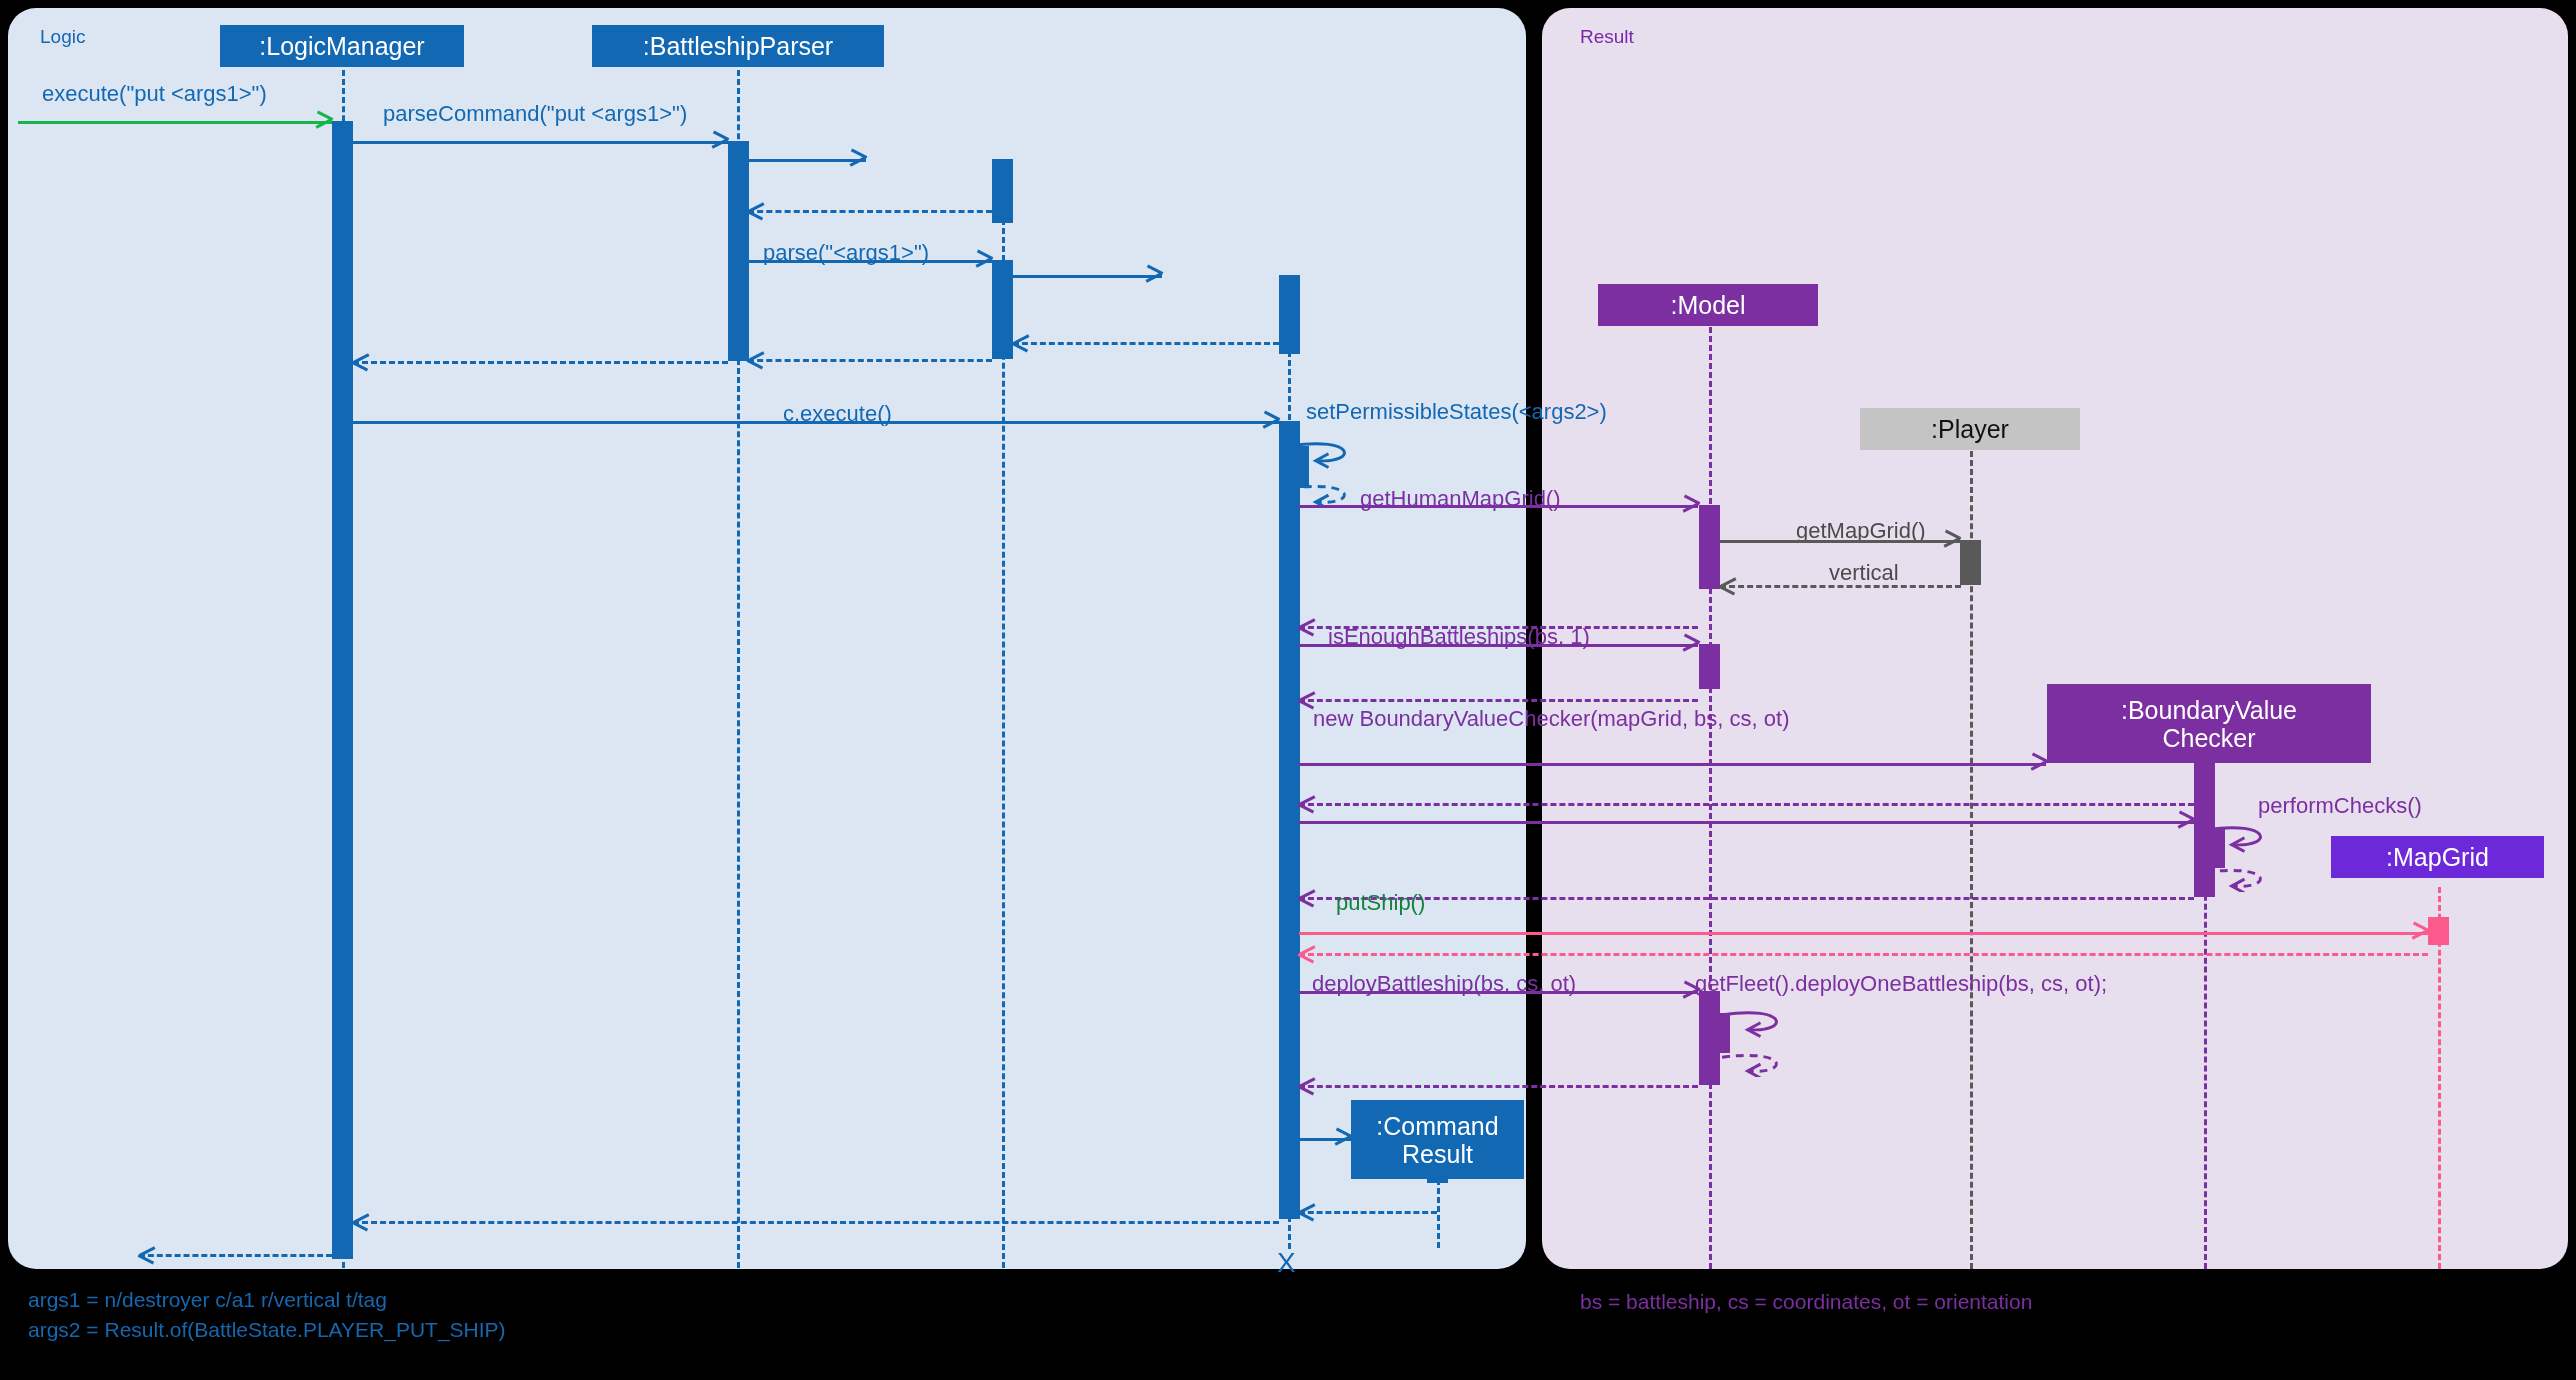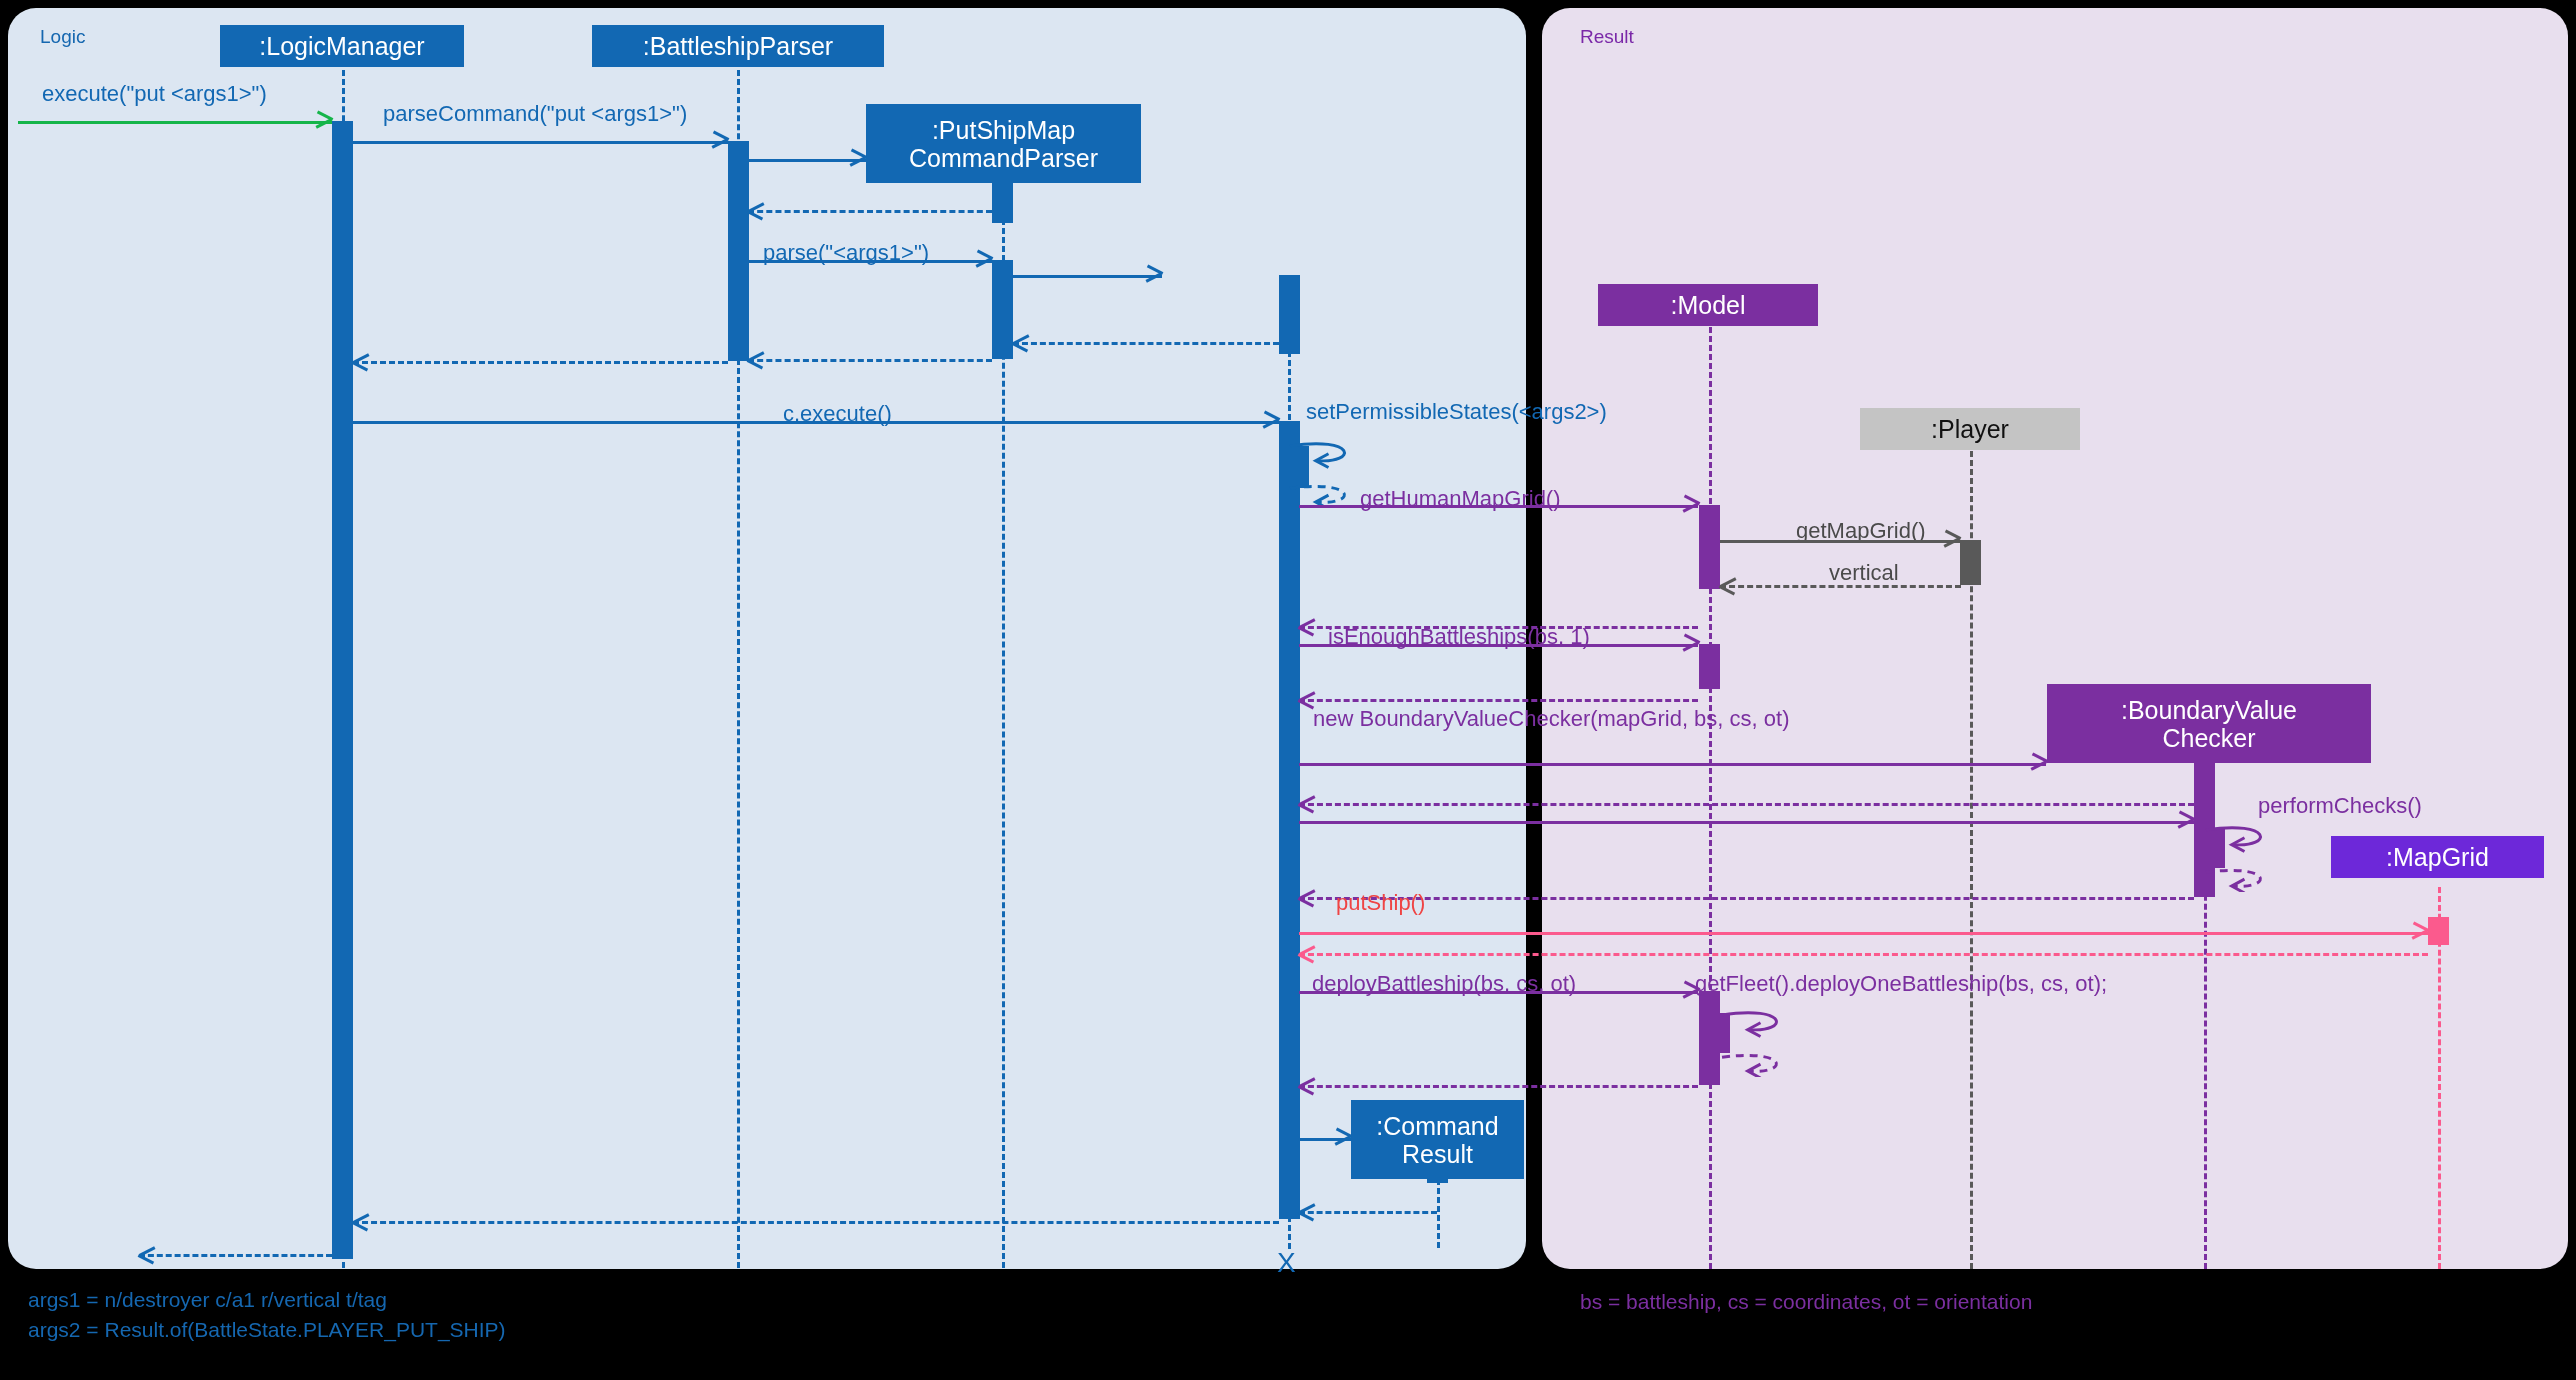--- a/index.html
+++ b/index.html
@@ -57,21 +57,21 @@
   .ah.purple span{border-top-color:#7b2fa0;}
   .ah.gray span{border-top-color:#595959;}
   .ah.pink span{border-top-color:#fb5a8d;}
   .ah.green span{border-top-color:#15b54a;}
 
   
   .mlabel{position:absolute;font-size:22px;white-space:nowrap;}
   .t-blue{color:#1268b3;}
   .t-purple{color:#7b2fa0;}
   .t-gray{color:#4a4a4a;}
-  .t-pink{color:#ef4444;}
+  .t-pink{color:#15803d;}
 
   
   .loop{position:absolute;}
 
   
   .xmark{position:absolute;font-size:28px;color:#1268b3;font-weight:400;}
 
   
   .note{position:absolute;font-size:21px;white-space:pre;}
   #note-logic{left:28px;top:1285px;color:#1567b0;line-height:1.45;}
@@ -115,24 +115,20 @@
   <div class="act purple" style="left:1699px;top:991px;width:21px; height:94px;"></div>
   <div class="act purple" style="left:1709px;top:1013px;width:21px; height:40px;"></div>
   <div class="act blue" style="left:1427px;top:1138px;width:21px; height:45px;"></div>
 
   <div class="pbox blue" style="left:220px; top:25px;  width:244px; height:42px;">
     <span>:LogicManager</span>
   </div>
   <div class="pbox blue" style="left:592px; top:25px;  width:292px; height:42px;">
     <span>:BattleshipParser</span>
   </div>
-  <div class="pbox blue" style="left:866px; top:104px; width:275px; height:79px;flex-direction:column;">
-    <span>:PutShipMap</span>
-    <span>CommandParser</span>
-  </div>
   <div class="pbox purple" style="left:1598px;top:284px; width:220px; height:42px;">
     <span>:Model</span>
   </div>
   <div class="pbox gray" style="left:1860px;top:408px; width:220px; height:42px;">
     <span>:Player</span>
   </div>
   <div class="pbox purple" style="left:2047px;top:684px; width:324px; height:79px;flex-direction:column;">
     <span>:BoundaryValue</span>
     <span>Checker</span>
   </div>

